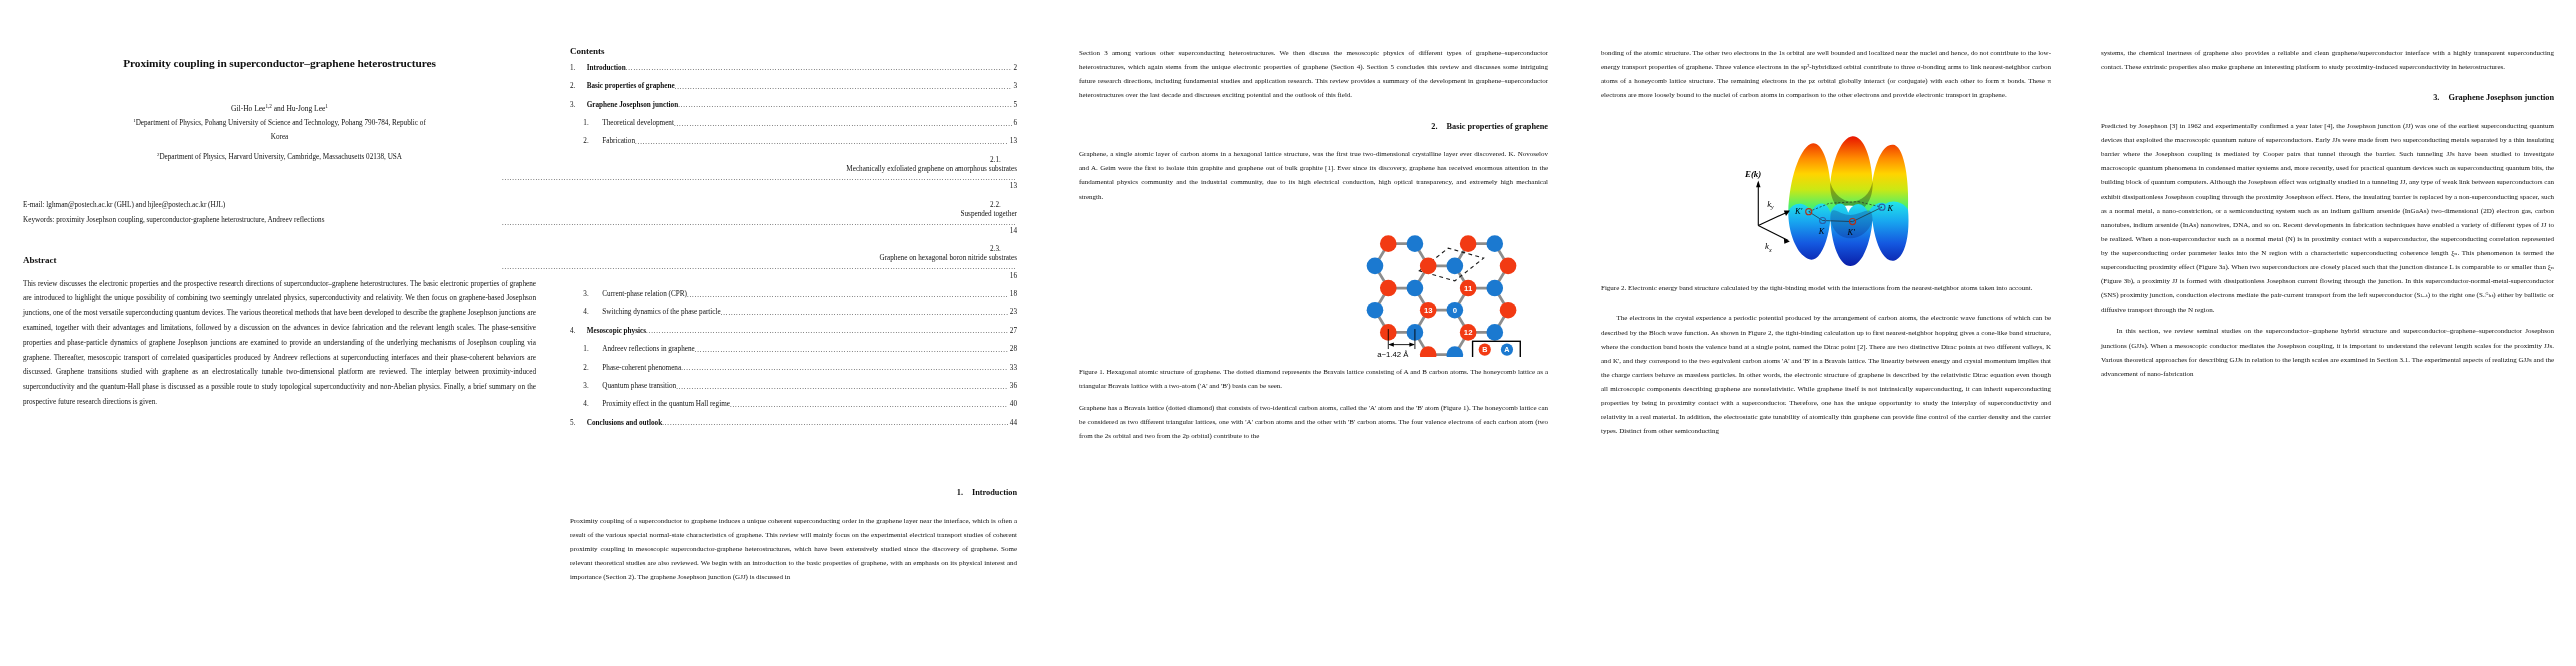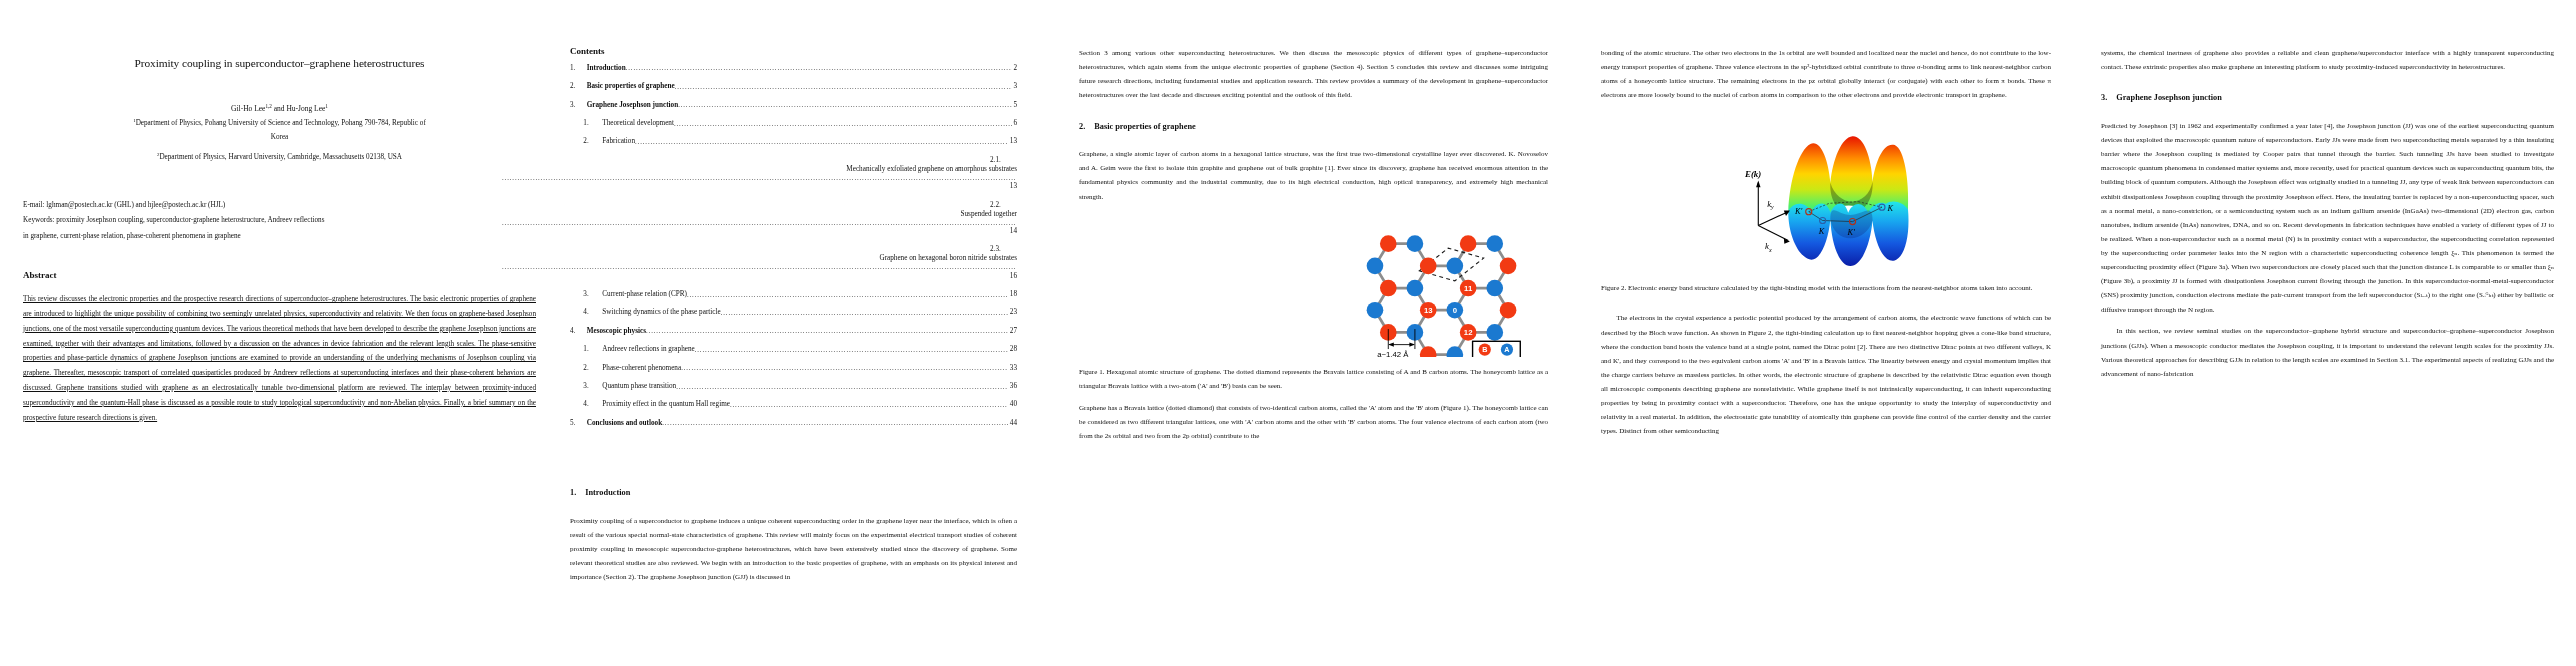--- a/index.html
+++ b/index.html
@@ -31,21 +31,21 @@
   }
   .page.p1 { width: 559px; }
   .page.p2 { width: 489px; padding-left: 11px; padding-right: 31px;}
   .page.p3 { width: 528px; padding-left: 31px; padding-right: 28px;}
   .page.p4 { width: 500px; padding-left: 25px; padding-right: 25px;}
   .page.p5 { width: 500px; padding-left: 25px; padding-right: 22px;}
 
   
   .doc-title {
     font-size: 11.4px;
-    font-weight: normal;
+    font-weight: bold;
     text-align: center;
     line-height: 1.25;
     margin: 10px 0 0 0;
     letter-spacing: -0.1px;
   }
   .authors {
     text-align: center;
     font-size: 7.5px;
     margin-top: 33px;
     line-height: 1.7;
@@ -71,21 +71,20 @@
     font-size: 9px;
     font-weight: bold;
     margin: 27px 0 12.2px 0;
   }
   .abstract-body {
     font-size: 7.2px;
     line-height: 2.05;
     text-align: justify;
     text-justify: inter-word;
     hyphens: none;
-    text-decoration: underline;
   }
 
   
   .contents-title {
     font-size: 9px;
     font-weight: bold;
     margin: 0 0 7.8px 0;
   }
   .toc { list-style: none; margin: 0; padding: 0; }
   .toc-row {
@@ -119,21 +118,21 @@
   .lvl1 .toc-label { font-weight: bold; }
   .lvl2 { padding-left: 13.3px; }
   .lvl2 > .toc-num { width: 19px; }
   .lvl3 { padding-left: 31px; flex-direction: column; }
   .lvl3 > .toc-num { width: 27px; }
 
   
   .body-head {
     font-size: 8.3px;
     font-weight: bold;
-    text-align: left;
+    text-align: right;
     margin: 19px 0 16.7px 0;
   }
   .body-head .bh-num { margin-right: 9px; }
   .para {
     font-size: 7px;
     line-height: 2.02;
     text-align: justify;
     margin: 0 0 0 0;
     hyphens: none;
   }
@@ -183,21 +182,20 @@
     </div>
     <div class="affil">Korea</div>
 
     <div class="affil affil2">
       <sup>2</sup><span>Department of Physics, Harvard University, Cambridge, Massachusetts 02138, USA</span>
     </div>
 
     <div class="meta-block">
       <p class="meta-line">E-mail: lghman@postech.ac.kr (GHL) and hjlee@postech.ac.kr (HJL)</p>
       <p class="meta-line">Keywords: proximity Josephson coupling, superconductor-graphene heterostructure, Andreev reflections</p>
-      <p class="meta-line">in graphene, current-phase relation, phase-coherent phenomena in graphene</p>
     </div>
 
     <h2 class="sec-head">Abstract</h2>
     <p class="abstract-body">This review discusses the electronic properties and the prospective research directions of superconductor–graphene heterostructures. The basic electronic properties of graphene are introduced to highlight the unique possibility of combining two seemingly unrelated physics, superconductivity and relativity. We then focus on graphene-based Josephson junctions, one of the most versatile superconducting quantum devices. The various theoretical methods that have been developed to describe the graphene Josephson junctions are examined, together with their advantages and limitations, followed by a discussion on the advances in device fabrication and the relevant length scales. The phase-sensitive properties and phase-particle dynamics of graphene Josephson junctions are examined to provide an understanding of the underlying mechanisms of Josephson coupling via graphene. Thereafter, mesoscopic transport of correlated quasiparticles produced by Andreev reflections at superconducting interfaces and their phase-coherent behaviors are discussed. Graphene transitions studied with graphene as an electrostatically tunable two-dimensional platform are reviewed. The interplay between proximity-induced superconductivity and the quantum-Hall phase is discussed as a possible route to study topological superconductivity and non-Abelian physics. Finally, a brief summary on the prospective future research directions is given.</p>
   </div>
 
   <div class="page p2">
     <h2 class="contents-title">Contents</h2>
     <ul class="toc" id="toc-list">
         <li class="toc-row lvl1">

